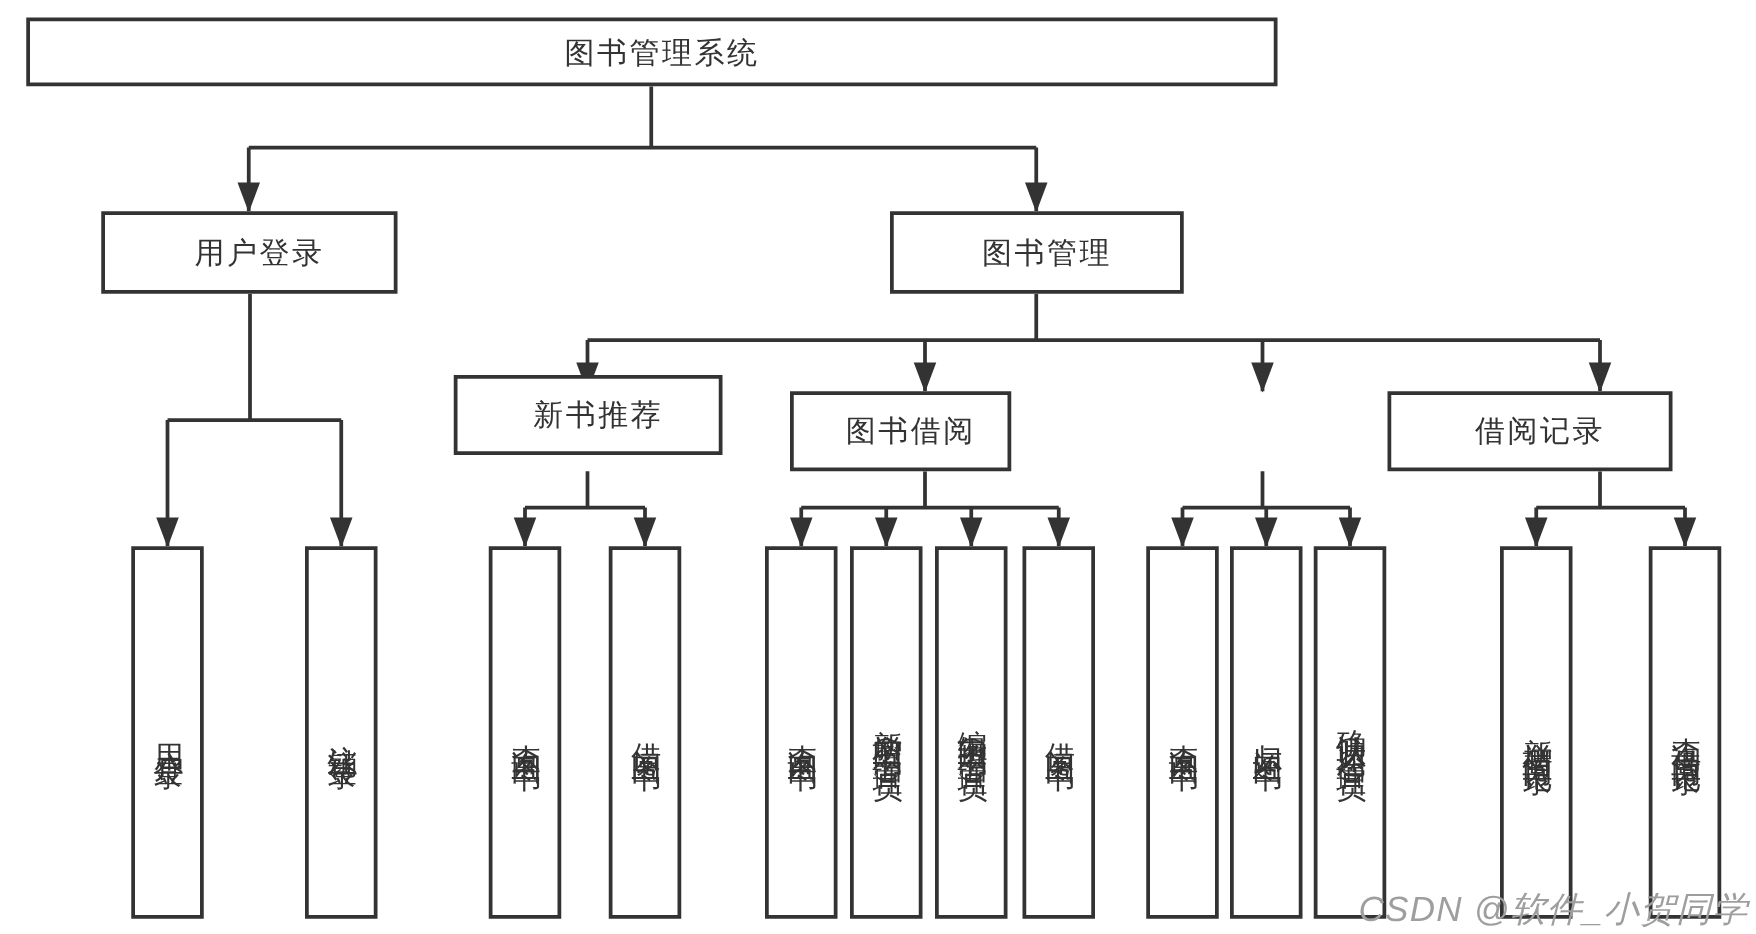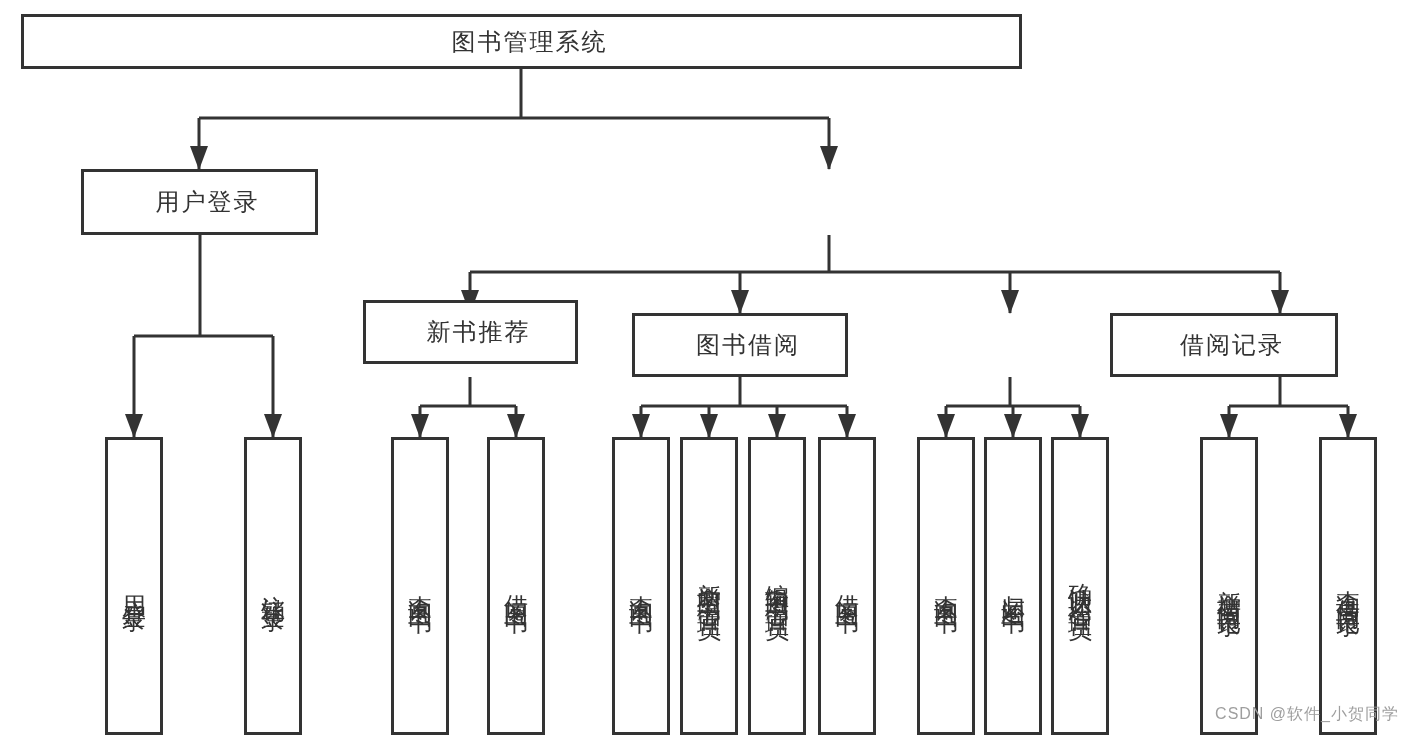--- a/index.html
+++ b/index.html
@@ -32,25 +32,26 @@
   .h-node{font-size:24px;letter-spacing:2px;white-space:nowrap;padding-left:16px;}
   .v-node{
     writing-mode:vertical-rl;
     text-orientation:mixed;
     font-size:24px;
     letter-spacing:5px;
     top:437px;height:298px;width:58px;
   }
   .watermark{
     position:absolute;
-    right:6px;bottom:22px;
+    right:6px;bottom:0;
     color:var(--wm);
-    font-size:16px;
+    font-size:28px;
     letter-spacing:1px;
     white-space:nowrap;
+    font-style:italic;
   }
 </style>
 </head>
 <body>
 
 <div class="stage">
 
   <svg class="wires" viewBox="0 0 1405 747" xmlns="http://www.w3.org/2000/svg" aria-hidden="true">
     <path class="wire" d="
       M521,69 V118 M199,118 H829 M199,118 V169 M829,118 V169
@@ -78,23 +79,24 @@
       M937,414 L955,414 L946,438 Z
       M1004,414 L1022,414 L1013,438 Z
       M1071,414 L1089,414 L1080,438 Z
       M1220,414 L1238,414 L1229,438 Z
       M1339,414 L1357,414 L1348,438 Z"></path>
   </svg>
 
   <div class="node h-node" style="left:21px;top:14px;width:1001px;height:55px;">图书管理系统</div>
 
   <div class="node h-node" style="left:81px;top:169px;width:237px;height:66px;">用户登录</div>
+  <div class="node h-node" style="left:712px;top:169px;width:235px;height:66px;">图书管理</div>
 
   <div class="node h-node" style="left:363px;top:300px;width:215px;height:64px;">新书推荐</div>
-  <div class="node h-node" style="left:632px;top:313px;width:216px;height:64px;">图书借阅</div>
+  <div class="node h-node" style="left:632px;top:313px;width:177px;height:64px;">图书借阅</div>
   <div class="node h-node" style="left:1110px;top:313px;width:228px;height:64px;">借阅记录</div>
 
   <div class="node v-node" style="left:105px;">用户登录</div>
   <div class="node v-node" style="left:244px;">注销登录</div>
 
   <div class="node v-node" style="left:391px;">查询图书</div>
   <div class="node v-node" style="left:487px;">借阅图书</div>
 
   <div class="node v-node" style="left:612px;">查询图书</div>
   <div class="node v-node" style="left:680px;">新增图书（管理员）</div>

